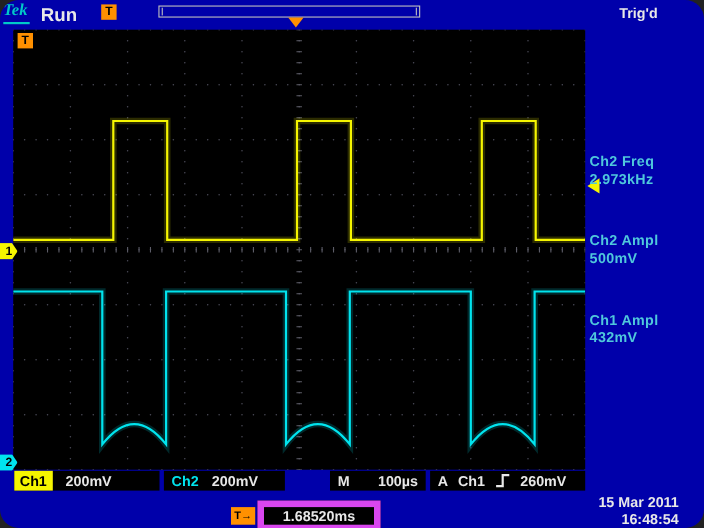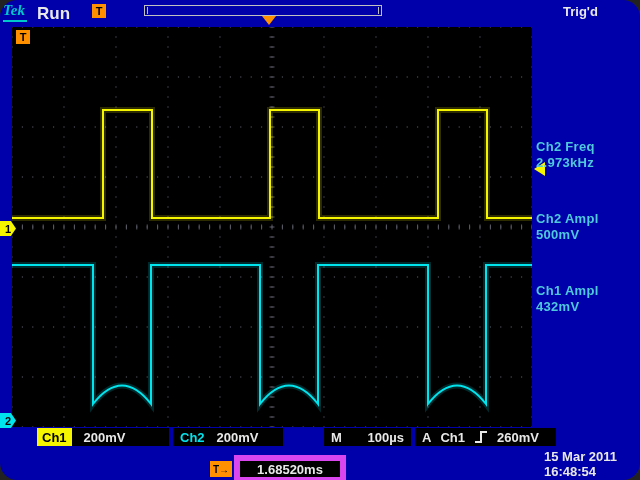--- a/index.html
+++ b/index.html
@@ -39,37 +39,37 @@
   .chmarker.c2{top:413px;background:var(--cyan,#00e4ee);}
   .triglevel-arrow{position:absolute;left:534px;top:162px;width:0;height:0;
     border-top:7px solid transparent;border-bottom:7px solid transparent;
     border-right:11px solid var(--yellow,#f5f500);}
   
   .meas{position:absolute;left:536px;width:102px;text-align:left;
     color:var(--measure,#4fc8dc);font-size:13px;font-weight:700;line-height:16px;letter-spacing:.3px;}
   .m1{top:139px}.m2{top:211px}.m3{top:283px}
   
   .readout{position:absolute;top:428px;height:18px;background:#000;color:var(--white,#e8e8e8);
-    font-size:13px;font-weight:700;display:flex;align-items:center;box-sizing:border-box;margin-left:24px;}
+    font-size:13px;font-weight:700;display:flex;align-items:center;box-sizing:border-box;}
   .box1{left:13px;width:132px;}
   .ch1chip{background:var(--yellow,#f5f500);color:#000;height:18px;display:flex;align-items:center;
     padding:0 5px;margin-right:12px;}
   .box2{left:149px;width:110px;padding-left:7px;}
   .ch2name{color:var(--cyan,#00e4ee);margin-right:12px;}
   .box3{left:300px;width:87px;justify-content:space-between;padding:0 7px;}
   .box4{left:391px;width:141px;padding:0 7px;gap:9px;}
   .slope{display:block;}
   
   .hpos{position:absolute;left:210px;top:455px;display:flex;align-items:center;}
   .hposT{width:22px;height:16px;font-size:10px;}
   .hposval{width:100px;height:16px;background:#000;border:6px solid #d946ef;color:var(--white,#e8e8e8);
     font-size:13px;font-weight:700;display:flex;align-items:center;justify-content:center;margin-left:2px;}
   
   .clock{position:absolute;left:544px;top:449px;color:var(--white,#e8e8e8);
-    font-size:13px;font-weight:700;line-height:15px;}
+    font-size:13px;font-weight:700;line-height:15px;text-align:right;}
 </style>
 </head>
 <body>
 
 <div id="scope" style="--bg: #0000aa; --screen: #000000; --yellow: #f5f500; --cyan: #00e4ee; --orange: #ff9000; --teal: #00c8c8; --white: #e8e8e8; --measure: #4fc8dc; --grid: #4b4b58;">
 
   <span class="logo">Tek</span>
   <span class="run">Run</span>
   <span class="tbox topT">T</span>
   <div class="recordbar">

